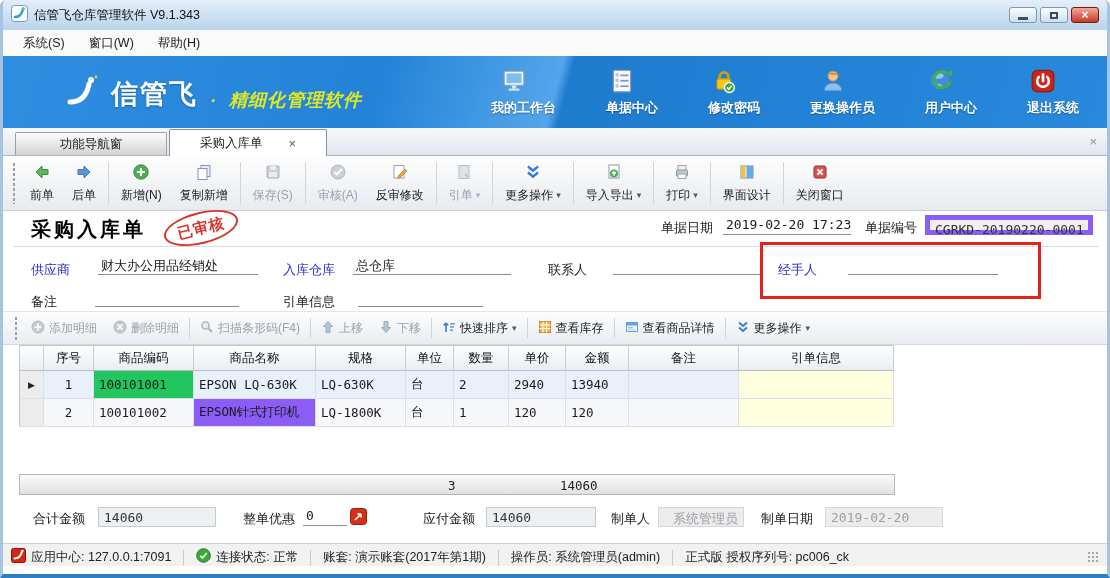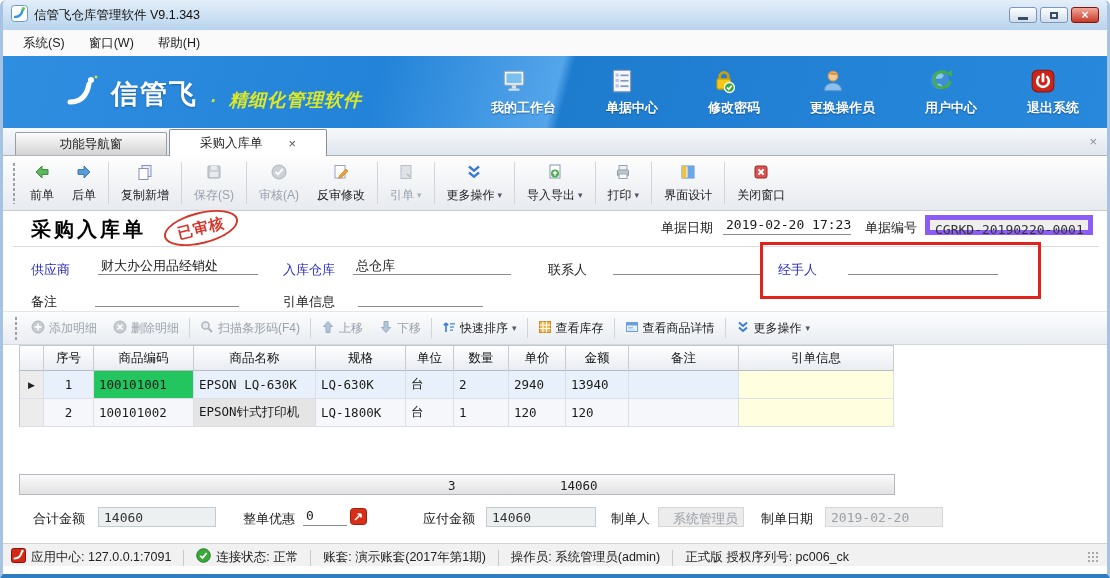--- a/index.html
+++ b/index.html
@@ -235,20 +235,28 @@
     </div>
     <div class="tbtn">
       <span><svg width="18" height="18" viewBox="0 0 18 18">
             <path d="M9 3l6 6-6 6v-3.6H3V6.6h6z" fill="#5b9bd5" stroke="#3a78b5"></path>
           </svg></span>
       <span>后单</span>
     </div>
     <div class="tsep"></div>
     <div class="tbtn">
       <span><svg width="18" height="18" viewBox="0 0 18 18">
+            <circle cx="9" cy="9" r="7.2" fill="#4cae4c" stroke="#3d8b3d"></circle>
+            <rect x="8" y="5" width="2" height="8" fill="#fff"></rect>
+            <rect x="5" y="8" width="8" height="2" fill="#fff"></rect>
+          </svg></span>
+      <span>新增(N)</span>
+    </div>
+    <div class="tbtn">
+      <span><svg width="18" height="18" viewBox="0 0 18 18">
             <rect x="6" y="2.5" width="9" height="11" fill="#e8ecfa" stroke="#8890c0"></rect>
             <rect x="3" y="5.5" width="9" height="11" fill="#fff" stroke="#8890c0"></rect>
           </svg></span>
       <span>复制新增</span>
     </div>
     <div class="tsep"></div>
     <div class="tbtn disabled">
       <span><svg width="18" height="18" viewBox="0 0 18 18">
             <rect x="3" y="3" width="12" height="12" rx="1" fill="#ccd1d8" stroke="#aab0ba"></rect>
             <rect x="6" y="3" width="6" height="4" fill="#e9ebef"></rect>
@@ -465,21 +473,21 @@
         <div class="c mono" style="background:#e8f1fb">2940</div>
         <div class="c mono" style="background:#e8f1fb">13940</div>
         <div class="c" style="background:#e8f1fb"></div>
         <div class="c yellow"></div>
       </div>
 
       <div style="display:contents" class="row2">
         <div class="c marker" style="background:#ececec"></div>
         <div class="c center mono" style="background:#f6f7fa">2</div>
         <div class="c mono" style="background:#f6f7fa">100101002</div>
-        <div class="c mono" style="background:#e5e5e5">EPSON针式打印机</div>
+        <div class="c mono" style="background:#8b5cf6">EPSON针式打印机</div>
         <div class="c mono" style="background:#f6f7fa">LQ-1800K</div>
         <div class="c" style="background:#f6f7fa">台</div>
         <div class="c mono" style="background:#f6f7fa">1</div>
         <div class="c mono" style="background:#f6f7fa">120</div>
         <div class="c mono" style="background:#f6f7fa">120</div>
         <div class="c" style="background:#f6f7fa"></div>
         <div class="c yellow"></div>
       </div>
     </div>
 

